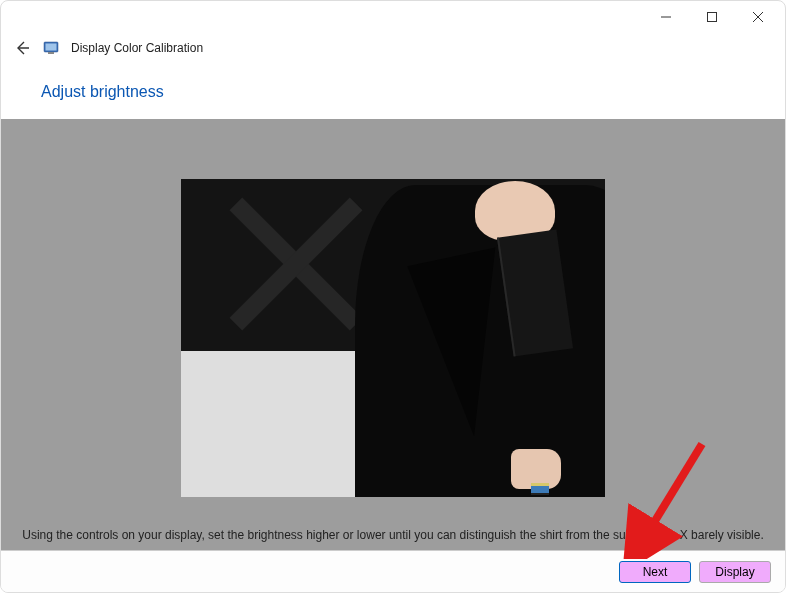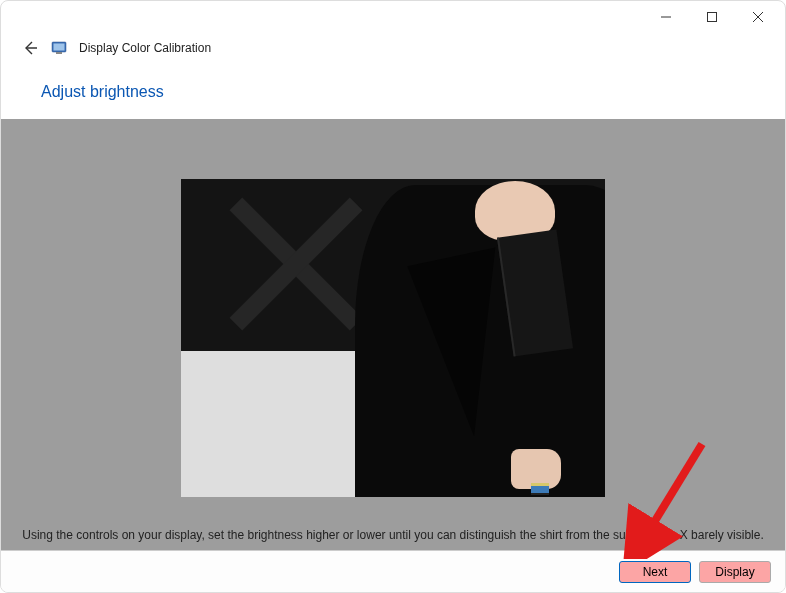--- a/index.html
+++ b/index.html
@@ -32,21 +32,21 @@
       height: 30px;
       display: flex;
       align-items: center;
       justify-content: center;
       color: #333;
       cursor: default;
     }
     .header-row {
       display: flex;
       align-items: center;
-      padding: 6px 20px;
+      padding: 6px 12px;
       gap: 12px;
     }
     .back-arrow {
       width: 18px;
       height: 18px;
       display: flex;
       align-items: center;
       justify-content: center;
       color: #333;
     }
@@ -191,21 +191,21 @@
       gap: 8px;
       padding-right: 14px;
     }
     .btn {
       min-width: 72px;
       height: 22px;
       font-size: 12px;
       font-family: inherit;
       border-radius: 3px;
       border: 1px solid #aaa;
-      background: #fca5a5;
+      background: #f0abfc;
       cursor: pointer;
       padding: 0 12px;
     }
     .btn-primary {
       border: 1.5px solid #0067c0;
     }
     .annotation-arrow {
       position: absolute;
       pointer-events: none;
       top: 438px;

